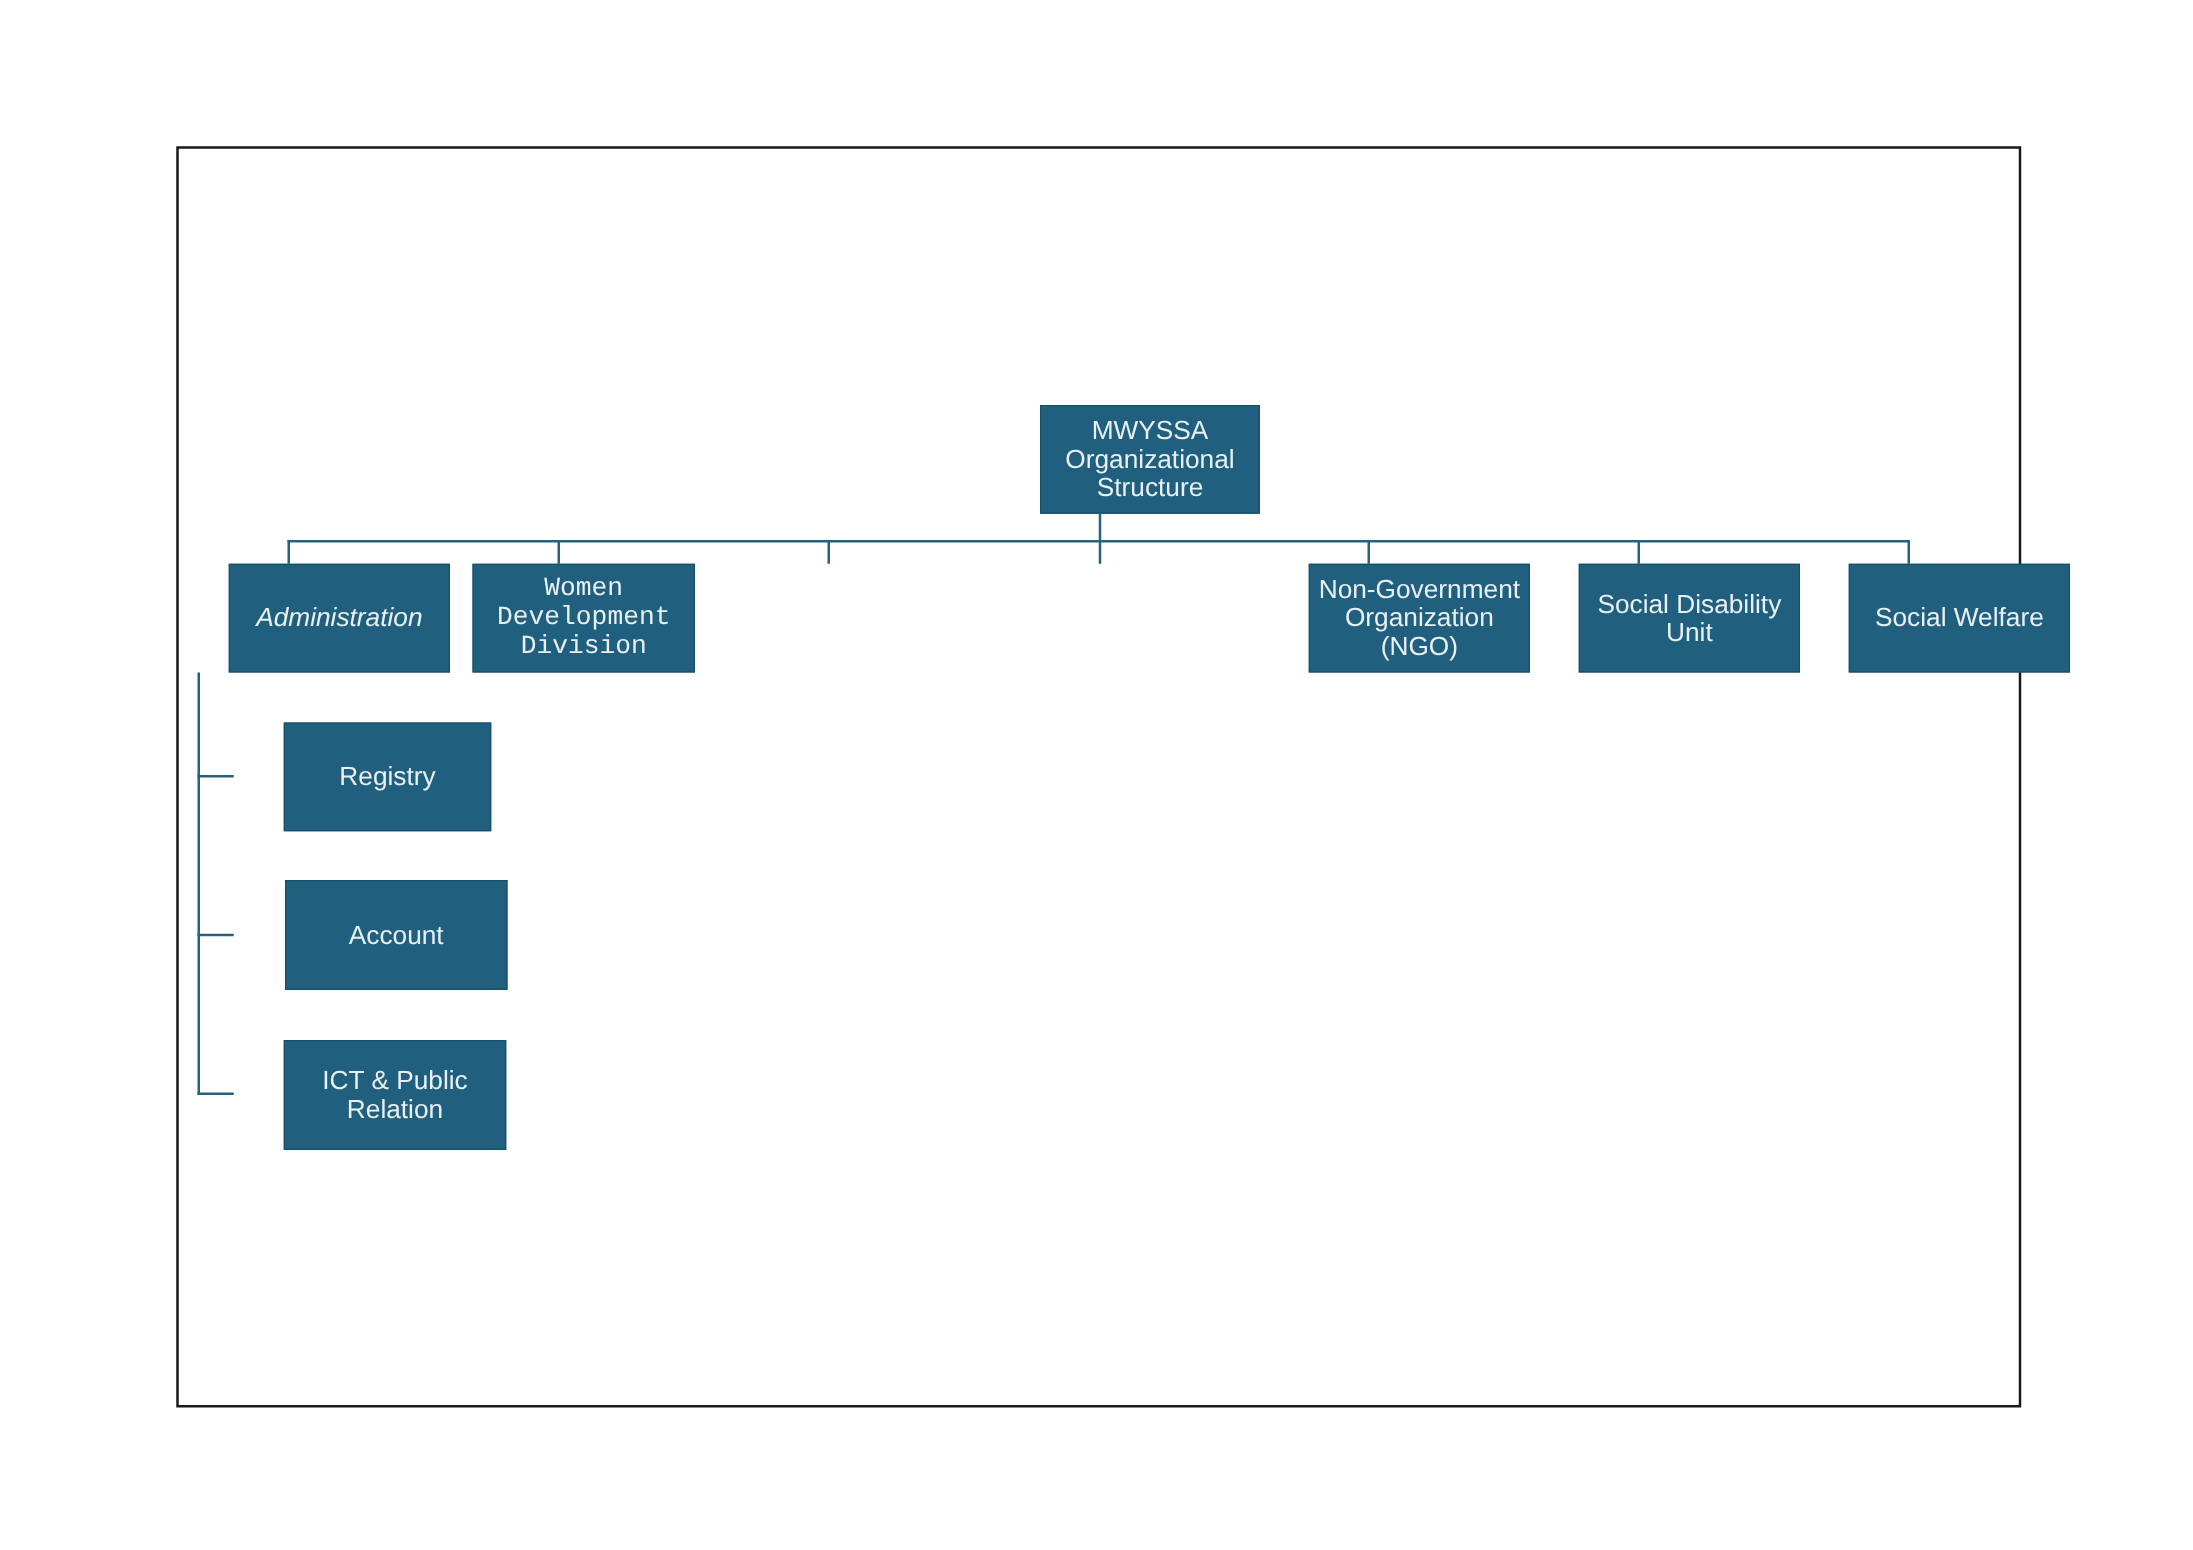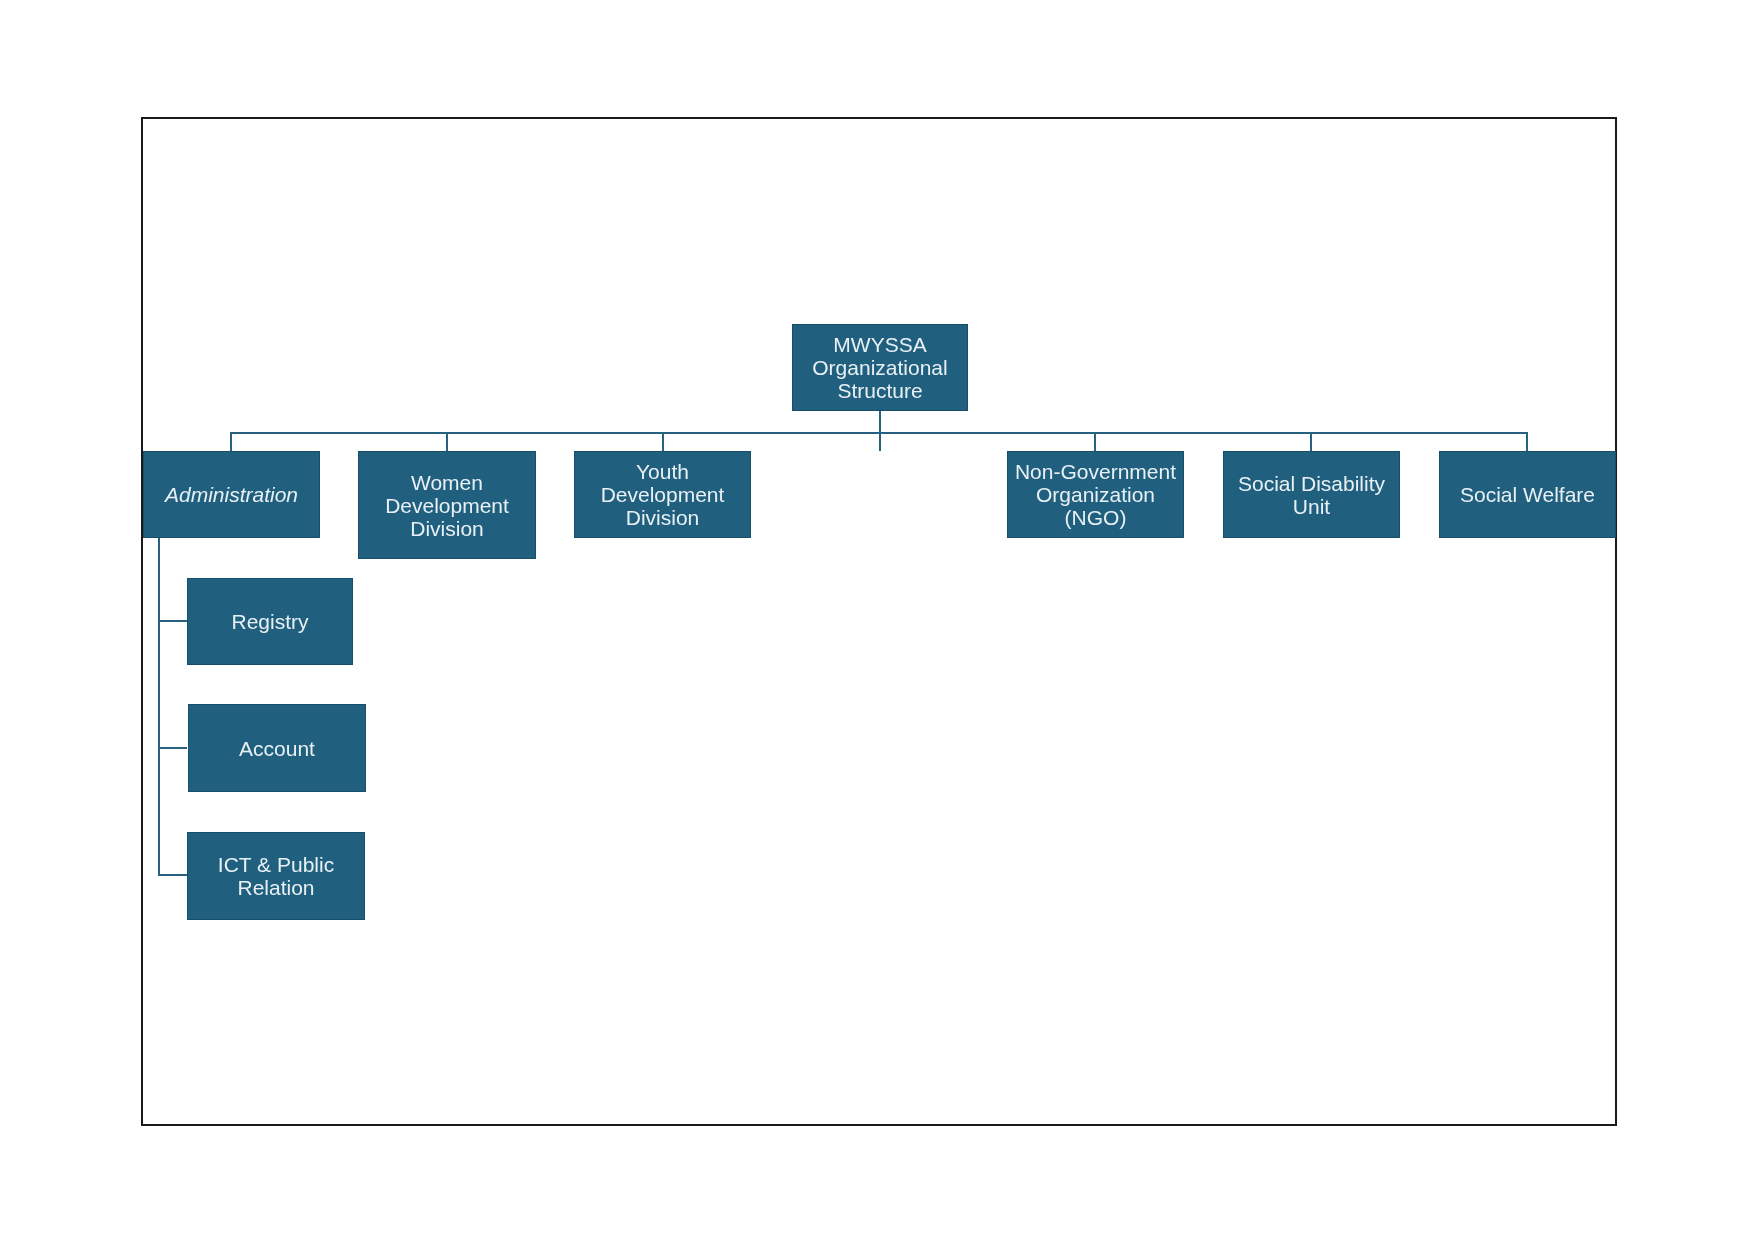--- a/index.html
+++ b/index.html
@@ -30,29 +30,30 @@
     background: #20607E;
     border: 1px solid #174F68;
     color: #E8F0F5;
     font-size: 21px;
     line-height: 23px;
     text-align: center;
     display: flex;
     align-items: center;
     justify-content: center;
     padding: 2px 4px;
+    margin-left: 40px;
   }
   .connector {
     position: absolute;
     background: #26627F;
   }
   
   .n-root        { left: 792px;  top: 324px; width: 176px; height: 87px; }
   .n-admin       { left: 143px;  top: 451px; width: 177px; height: 87px; font-style: italic; }
-  .n-women       { left: 358px;  top: 451px; width: 178px; height: 108px; }
+  .n-women       { left: 338px;  top: 451px; width: 178px; height: 87px; font-family: Liberation Mono, monospace; }
   .n-youth       { left: 574px;  top: 451px; width: 177px; height: 87px; }
   .n-disability  { left: 791px;  top: 451px; width: 177px; height: 87px; }
   .n-ngo         { left: 1007px; top: 451px; width: 177px; height: 87px; }
   .n-sprotect    { left: 1223px; top: 451px; width: 177px; height: 87px; }
   .n-swelfare    { left: 1439px; top: 451px; width: 177px; height: 87px; text-align: center; }
   .n-registry    { left: 187px;  top: 578px; width: 166px; height: 87px; }
   .n-account     { left: 188px;  top: 704px; width: 178px; height: 88px; }
   .n-ict         { left: 187px;  top: 832px; width: 178px; height: 88px; }
   
   .c-root-drop   { left: 879px;  top: 411px; width: 2px;    height: 22px; }
@@ -87,21 +88,20 @@
   <div class="connector c-drop-swelf"></div>
   <div class="connector c-admin-trunk"></div>
   <div class="connector c-stub-reg"></div>
   <div class="connector c-stub-acc"></div>
   <div class="connector c-stub-ict"></div>
 
   <div class="node n-root">MWYSSA Organizational Structure</div>
 
   <div class="node n-admin">Administration</div>
   <div class="node n-women">Women Development Division</div>
-  <div class="node n-youth">Youth Development Division</div>
   <div class="node n-ngo">Non-Government Organization (NGO)</div>
   <div class="node n-sprotect">Social Disability Unit</div>
   <div class="node n-swelfare">Social Welfare</div>
 
   <div class="node n-registry">Registry</div>
   <div class="node n-account">Account</div>
   <div class="node n-ict">ICT &amp; Public Relation</div>
 
 </div>
 

